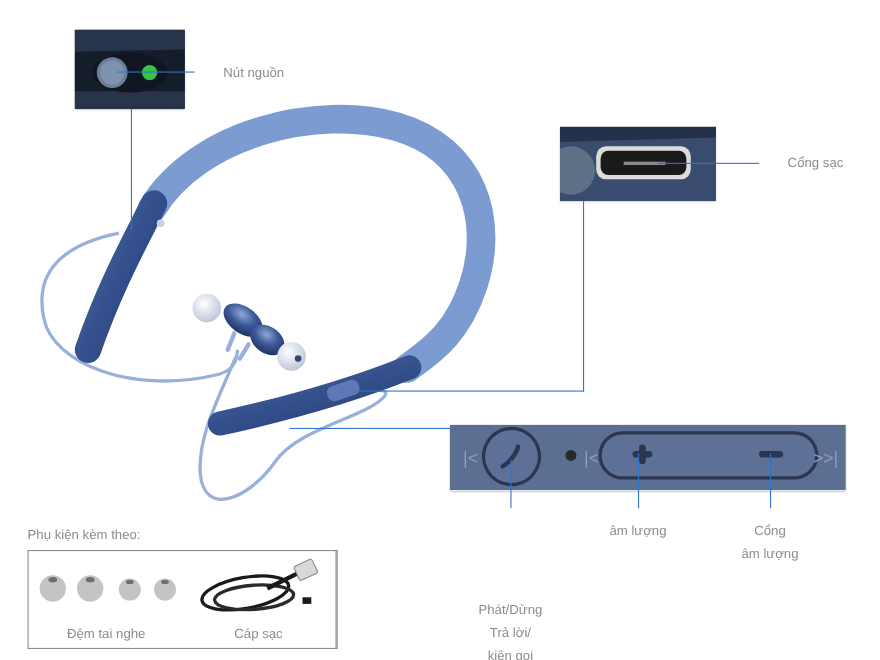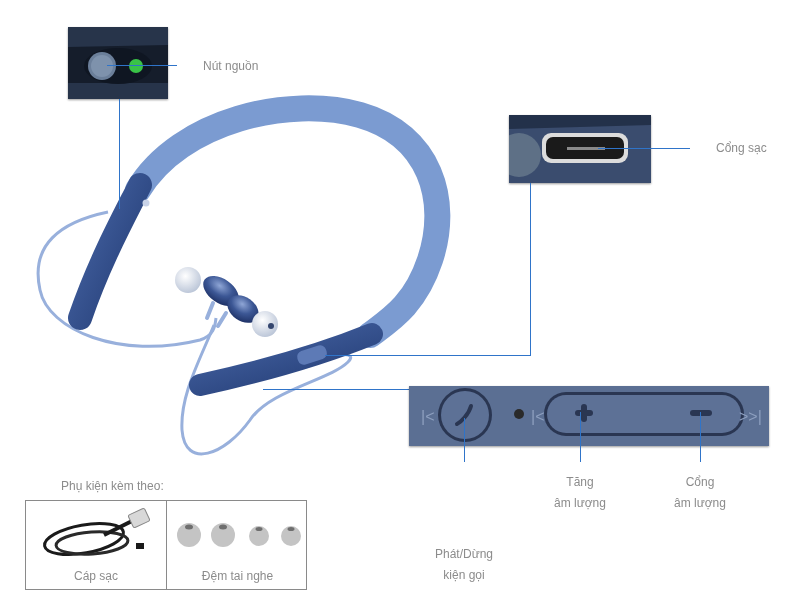--- a/index.html
+++ b/index.html
@@ -98,49 +98,49 @@
     <rect x="281" y="24" width="22" height="6" rx="3" fill="#2a3652"></rect>
     <text x="330" y="36" font-size="16" fill="#8d9fbf" font-family="Liberation Sans, sans-serif">&gt;&gt;|</text>
   </svg>
 </div>
 <div class="lead" style="left:464px;top:418px;width:1px;height:44px;"></div>
 <div class="lead" style="left:580px;top:412px;width:1px;height:50px;"></div>
 <div class="lead" style="left:700px;top:412px;width:1px;height:50px;"></div>
 
 <div class="lbl lblc" style="left:414px;top:496px;width:100px;margin-top:48px;">
   <div>Phát/Dừng</div>
+  <div>Trả lời/</div>
   <div>kiện gọi</div>
 </div>
 <div class="lbl lblc" style="left:530px;top:472px;width:100px;">
-  <div>Tăng</div>
   <div>âm lượng</div>
 </div>
 <div class="lbl lblc" style="left:650px;top:472px;width:100px;">
   <div>Cổng</div>
   <div>âm lượng</div>
 </div>
 
-<div class="lbl" style="left:25px;top:476px;margin-left:36px;">Phụ kiện kèm theo:</div>
+<div class="lbl" style="left:25px;top:476px;">Phụ kiện kèm theo:</div>
 <div class="abs" style="left:25px;top:500px;width:282px;height:90px;border:1px solid #8a8a8a;box-sizing:border-box;display:flex;">
-  <div style="width:140px;border-right:1px solid #8a8a8a;position:relative;">
-    <svg class="abs" style="left:8px;top:6px" width="124" height="58" viewBox="0 0 124 58">
-      <ellipse cx="50" cy="32" rx="40" ry="14" fill="none" stroke="#1a1a1a" stroke-width="3" transform="rotate(-10 50 32)"></ellipse>
-      <ellipse cx="58" cy="36" rx="36" ry="11" fill="none" stroke="#2a2a2a" stroke-width="3" transform="rotate(-4 58 36)"></ellipse>
-      <path d="M70,28 L98,14" stroke="#1a1a1a" stroke-width="4"></path>
-      <rect x="96" y="4" width="18" height="14" rx="2" fill="#d8d8d8" stroke="#888" transform="rotate(-25 105 11)"></rect>
-      <rect x="102" y="36" width="8" height="6" fill="#1a1a1a"></rect>
-    </svg>
-    <div class="lbl lblc" style="left:0;top:65px;width:140px;">Cáp sạc</div>
-  </div>
   <div style="flex:1;position:relative;">
     <svg class="abs" style="left:4px;top:18px" width="134" height="34" viewBox="0 0 134 34">
       <circle cx="18" cy="16" r="12" fill="#c4c4c4"></circle>
         <ellipse cx="18" cy="8" rx="4" ry="2.5" fill="#6e6e6e"></ellipse>
       <circle cx="52" cy="16" r="12" fill="#c4c4c4"></circle>
         <ellipse cx="52" cy="8" rx="4" ry="2.5" fill="#6e6e6e"></ellipse>
       <circle cx="88" cy="17" r="10" fill="#c4c4c4"></circle>
         <ellipse cx="88" cy="10" rx="3.5" ry="2" fill="#6e6e6e"></ellipse>
       <circle cx="120" cy="17" r="10" fill="#c4c4c4"></circle>
         <ellipse cx="120" cy="10" rx="3.5" ry="2" fill="#6e6e6e"></ellipse>
     </svg>
     <div class="lbl lblc" style="left:0;top:65px;width:141px;">Đệm tai nghe</div>
   </div>
+  <div style="width:140px;border-right:1px solid #8a8a8a;position:relative;">
+    <svg class="abs" style="left:8px;top:6px" width="124" height="58" viewBox="0 0 124 58">
+      <ellipse cx="50" cy="32" rx="40" ry="14" fill="none" stroke="#1a1a1a" stroke-width="3" transform="rotate(-10 50 32)"></ellipse>
+      <ellipse cx="58" cy="36" rx="36" ry="11" fill="none" stroke="#2a2a2a" stroke-width="3" transform="rotate(-4 58 36)"></ellipse>
+      <path d="M70,28 L98,14" stroke="#1a1a1a" stroke-width="4"></path>
+      <rect x="96" y="4" width="18" height="14" rx="2" fill="#d8d8d8" stroke="#888" transform="rotate(-25 105 11)"></rect>
+      <rect x="102" y="36" width="8" height="6" fill="#1a1a1a"></rect>
+    </svg>
+    <div class="lbl lblc" style="left:0;top:65px;width:140px;">Cáp sạc</div>
+  </div>
 </div>
 
 </body></html>

